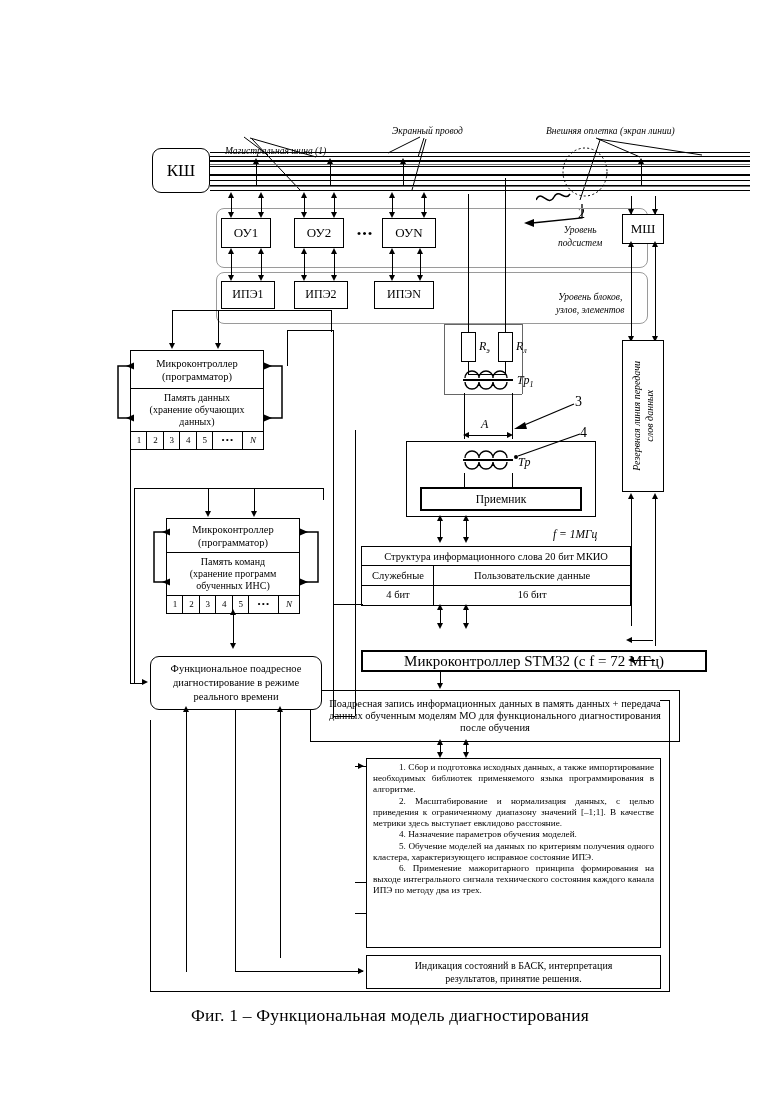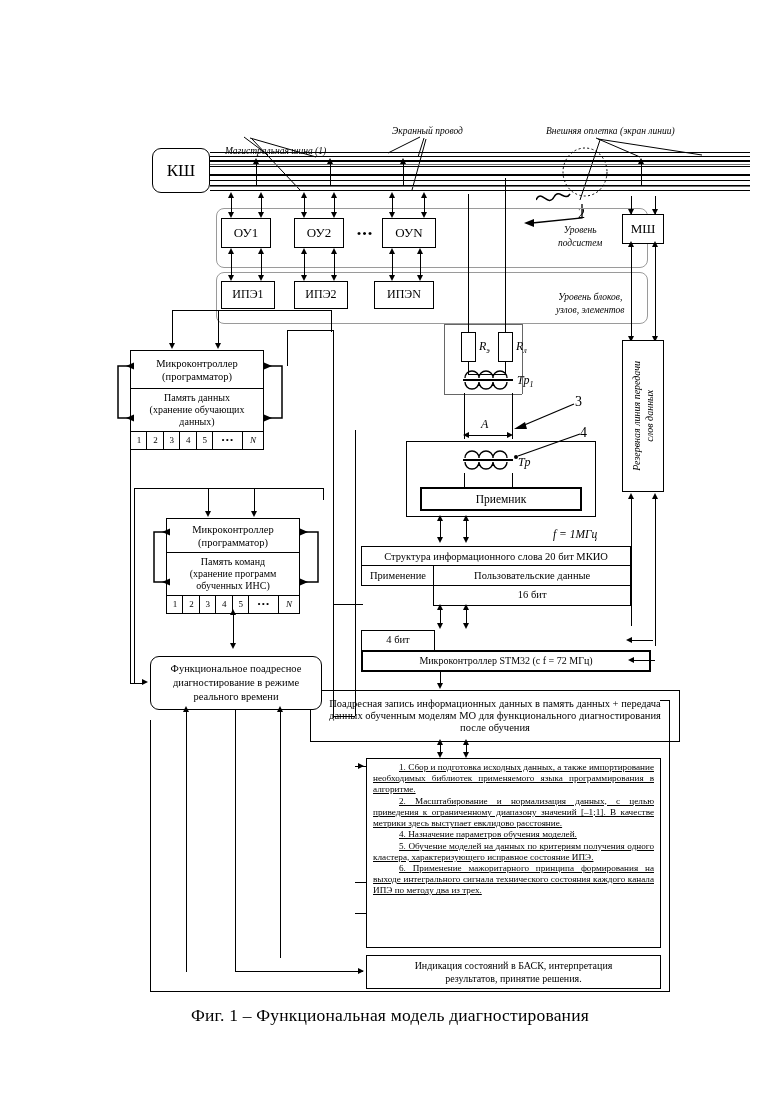--- a/index.html
+++ b/index.html
@@ -47,21 +47,20 @@
     font-size: 9.5px;
     white-space: nowrap;
     color: #000;
   }
   .justify {
     text-align: justify;
     text-align-last: left;
     line-height: 1.22;
     display: block;
     padding: 3px 6px;
-    text-decoration: underline;
   }
   .justify p { margin: 0; text-indent: 26px; }
 
   
   .ar { position: absolute; width: 0; height: 0; }
   .ar-up    { border-left: 3.6px solid transparent; border-right: 3.6px solid transparent; border-bottom: 6px solid #000; }
   .ar-down  { border-left: 3.6px solid transparent; border-right: 3.6px solid transparent; border-top: 6px solid #000; }
   .ar-left  { border-top: 3.6px solid transparent; border-bottom: 3.6px solid transparent; border-right: 6px solid #000; }
   .ar-right { border-top: 3.6px solid transparent; border-bottom: 3.6px solid transparent; border-left: 6px solid #000; }
 
@@ -318,44 +317,44 @@
   <div class="abs" style="left:466px; top:518px; height:22px; border-left:1.5px solid #000;"></div>
   <div class="ar ar-up abs" style="left:462.5px; top:515px;"></div>
   <div class="ar ar-down abs" style="left:462.5px; top:537px;"></div>
 
   <div class="abs" style="left:361px; top:546px; width:270px;">
     <div class="box" style="height:19px; font-size:10.5px;">
       <span>Структура информационного слова 20 бит МКИО</span>
     </div>
     <div style="display:flex; margin-top:-1.6px;">
       <div class="box" style="width:72px; height:19px; font-size:10.5px;">
-        <span>Применение</span>
+        <span>Служебные</span>
       </div>
       <div class="box" style="flex:1; height:19px; font-size:10.5px; margin-left:-1.6px;">
         <span>Пользовательские данные</span>
       </div>
     </div>
     <div style="display:flex; margin-top:-1.6px;">
-      <div class="box" style="width:72px; height:19px; font-size:10.5px;margin-top:45px;">
+      <div class="box" style="width:72px; height:19px; font-size:10.5px;">
         <span>4 бит</span>
       </div>
       <div class="box" style="flex:1; height:19px; font-size:10.5px; margin-left:-1.6px;">
         <span>16 бит</span>
       </div>
     </div>
   </div>
 
   <div class="abs" style="left:440px; top:607px; height:20px; border-left:1.5px solid #000;"></div>
   <div class="ar ar-up abs" style="left:436.5px; top:604px;"></div>
   <div class="ar ar-down abs" style="left:436.5px; top:623px;"></div>
   <div class="abs" style="left:466px; top:607px; height:20px; border-left:1.5px solid #000;"></div>
   <div class="ar ar-up abs" style="left:462.5px; top:604px;"></div>
   <div class="ar ar-down abs" style="left:462.5px; top:623px;"></div>
 
-  <div class="abs box" style="left:361px; top:650px; width:290px; height:22px; font-size:10px; border-width:2px;">
+  <div class="abs box" style="left:361px; top:650px; width:346px; height:22px; font-size:15px; border-width:2px;">
     <span>Микроконтроллер STM32 (с f = 72 МГц)</span>
   </div>
 
   <div class="abs box" style="left:310px; top:690px; width:370px; height:52px; font-size:10.5px; padding:2px 8px; border-width:1.8px;">
     <span>Поадресная запись информационных данных в память данных + передача данных обученным моделям МО для функционального диагностирования после обучения</span>
   </div>
 
   <div class="abs" style="left:440px; top:672px; height:14px; border-left:1.5px solid #000;"></div>
   <div class="ar ar-down abs" style="left:436.5px; top:683px;"></div>
 

